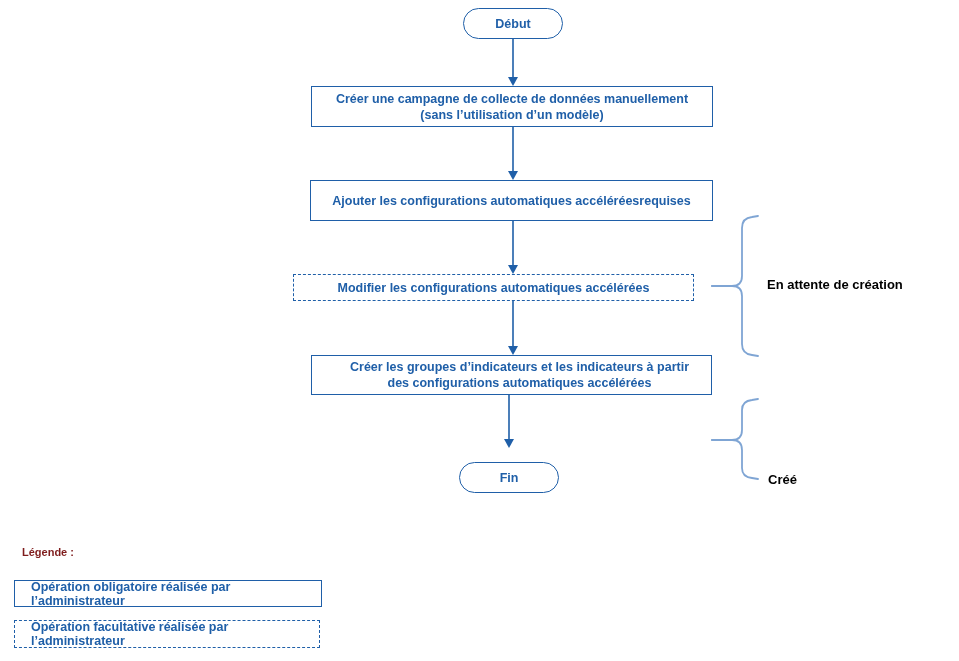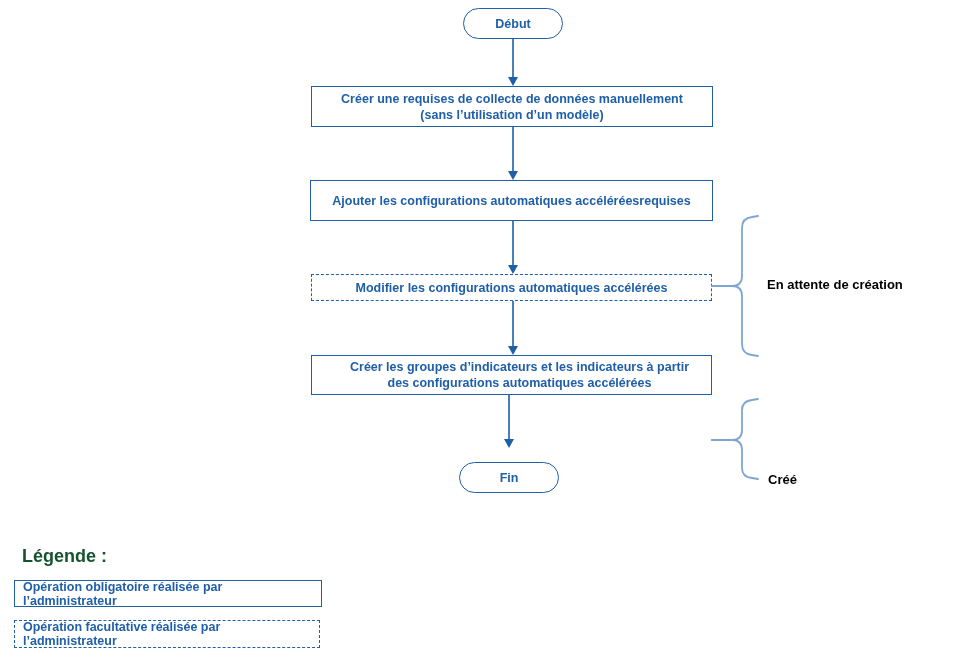--- a/index.html
+++ b/index.html
@@ -69,74 +69,74 @@
     position: absolute;
     color: #000000;
     font-size: 13px;
     white-space: nowrap;
   }
   .brace-label.strong { font-weight: bold; }
   .brace-label.plain  { font-weight: bold; margin-top: 48px; }
   
   .legend-title {
     position: absolute;
-    color: #14532d;
+    color: #7f1d1d;
     font-weight: bold;
-    font-size: 18px;
+    font-size: 11px;
   }
   .legend-box {
     position: absolute;
     box-sizing: border-box;
     display: flex;
     align-items: center;
     justify-content: center;
     color: #1F5FA8;
     font-weight: bold;
     font-size: 12.5px;
     background: #ffffff;
-    padding: 0 8px;
+    padding: 0 16px;
   }
   .legend-box.solid  { border: 1.4px solid #1F5FA8; }
   .legend-box.dashed { border: 1.5px dashed #1F5FA8; }
 </style>
 </head>
 <body>
 
 <div id="canvas">
 
   <div class="node terminator" style="left:463px; top:8px; width:100px; height:31px;">
     <span>Début</span>
   </div>
 
   <svg class="connector" style="left:505px; top:39px; width:16px; height:48px;" viewBox="0 0 16 48">
     <line x1="8" y1="0" x2="8" y2="40"></line>
     <polygon points="8,47 3,38 13,38"></polygon>
   </svg>
 
   <div class="node process" style="left:311px; top:86px; width:402px; height:41px; flex-direction:column;">
-    <span>Créer une requises de collecte de données manuellement</span>
+    <span>Créer une campagne de collecte de données manuellement</span>
     <span>(sans l’utilisation d’un modèle)</span>
   </div>
 
   <svg class="connector" style="left:505px; top:127px; width:16px; height:54px;" viewBox="0 0 16 54">
     <line x1="8" y1="0" x2="8" y2="46"></line>
     <polygon points="8,53 3,44 13,44"></polygon>
   </svg>
 
   <div class="node process" style="left:310px; top:180px; width:403px; height:41px; flex-direction:row;">
     <span>Ajouter les configurations automatiques accélérées</span>
     <span>requises</span>
   </div>
 
   <svg class="connector" style="left:505px; top:221px; width:16px; height:54px;" viewBox="0 0 16 54">
     <line x1="8" y1="0" x2="8" y2="46"></line>
     <polygon points="8,53 3,44 13,44"></polygon>
   </svg>
 
-  <div class="node optional" style="left:311px; top:274px; width:401px; height:27px;">
+  <div class="node optional" style="left:293px; top:274px; width:401px; height:27px;">
     <span>Modifier les configurations automatiques accélérées</span>
   </div>
 
   <svg class="connector" style="left:505px; top:301px; width:16px; height:55px;" viewBox="0 0 16 55">
     <line x1="8" y1="0" x2="8" y2="47"></line>
     <polygon points="8,54 3,45 13,45"></polygon>
   </svg>
 
   <div class="node process" style="left:311px; top:355px; width:401px; height:40px; flex-direction:column;padding-left:24px;">
     <span>Créer les groupes d’indicateurs et les indicateurs à partir</span>

